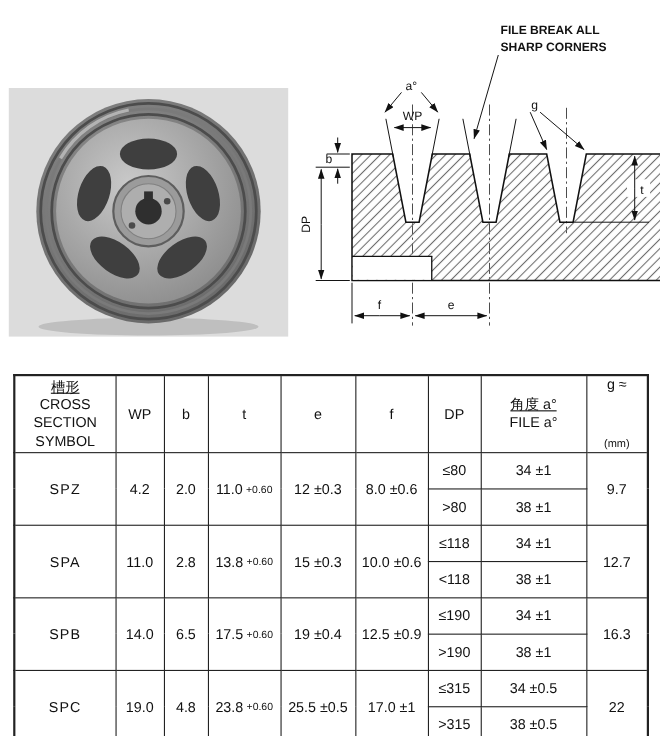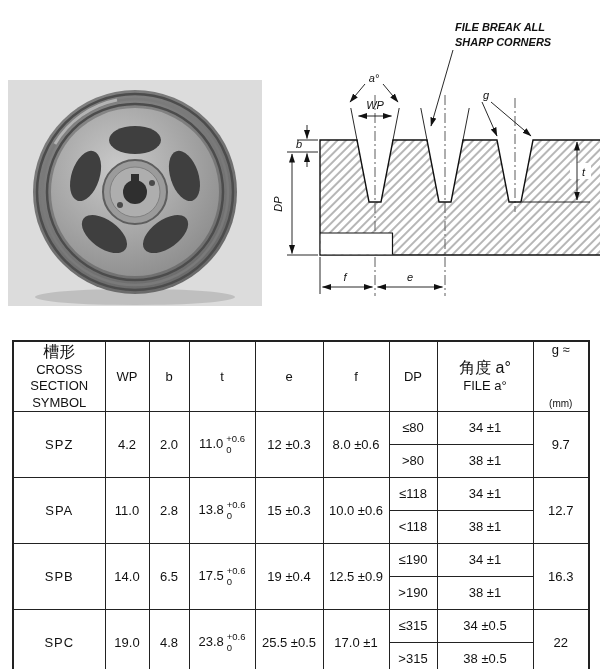--- a/index.html
+++ b/index.html
@@ -5,21 +5,21 @@
   * { box-sizing: border-box; margin: 0; padding: 0; }
   html, body { width: 600px; background: #ffffff; }
   body {
     height: 669px;
     font-family: "Liberation Sans", "DejaVu Sans", sans-serif;
     color: #111;
     overflow: hidden;
   }
   .top { display: flex; height: 336px; }
   .photo-wrap { width: 270px; height: 336px; }
-  .diagram-wrap { width: 330px; height: 336px; font-style: italic; }
+  .diagram-wrap { width: 330px; height: 336px; }
 
   svg text { font-family: "Liberation Sans", "DejaVu Sans", sans-serif; }
   .note { font-size: 11px; font-weight: bold; fill: #111; }
   .lbl  { font-size: 11px; fill: #111; }
   .thin { stroke: #111; stroke-width: 0.9; fill: none; }
   .cl   { stroke: #333; stroke-width: 0.8; stroke-dasharray: 10 3 2 3; fill: none; }
 
   table.spec-table {
     border-collapse: collapse;
     table-layout: fixed;
@@ -30,27 +30,27 @@
   .spec-table td {
     border: 1px solid #222;
     text-align: center;
     vertical-align: middle;
     font-size: 13px;
     padding: 0 2px;
   }
   .spec-table thead tr { height: 62px; }
   .spec-table tbody tr { height: 33px; }
   .hdr { font-size: 11px; line-height: 1.25; }
-  .hdr .cn { font-size: 16px; }
+  .hdr .cn { font-size: 13px; text-decoration: underline; }
   .hdr .sm { font-size: 10px; margin-top: 40px; }
   .sym { font-weight: normal; letter-spacing: 1px; font-size: 13px; }
   .sub { font-size: 12px; }
   .tol {
     display: inline-flex;
-    flex-direction: column;
+    flex-direction: row;
     align-items: flex-start;
     font-size: 9.5px;
     line-height: 1.2;
     margin-left: 3px;
     vertical-align: middle;
   }
 </style>
 </head>
 <body>
 

